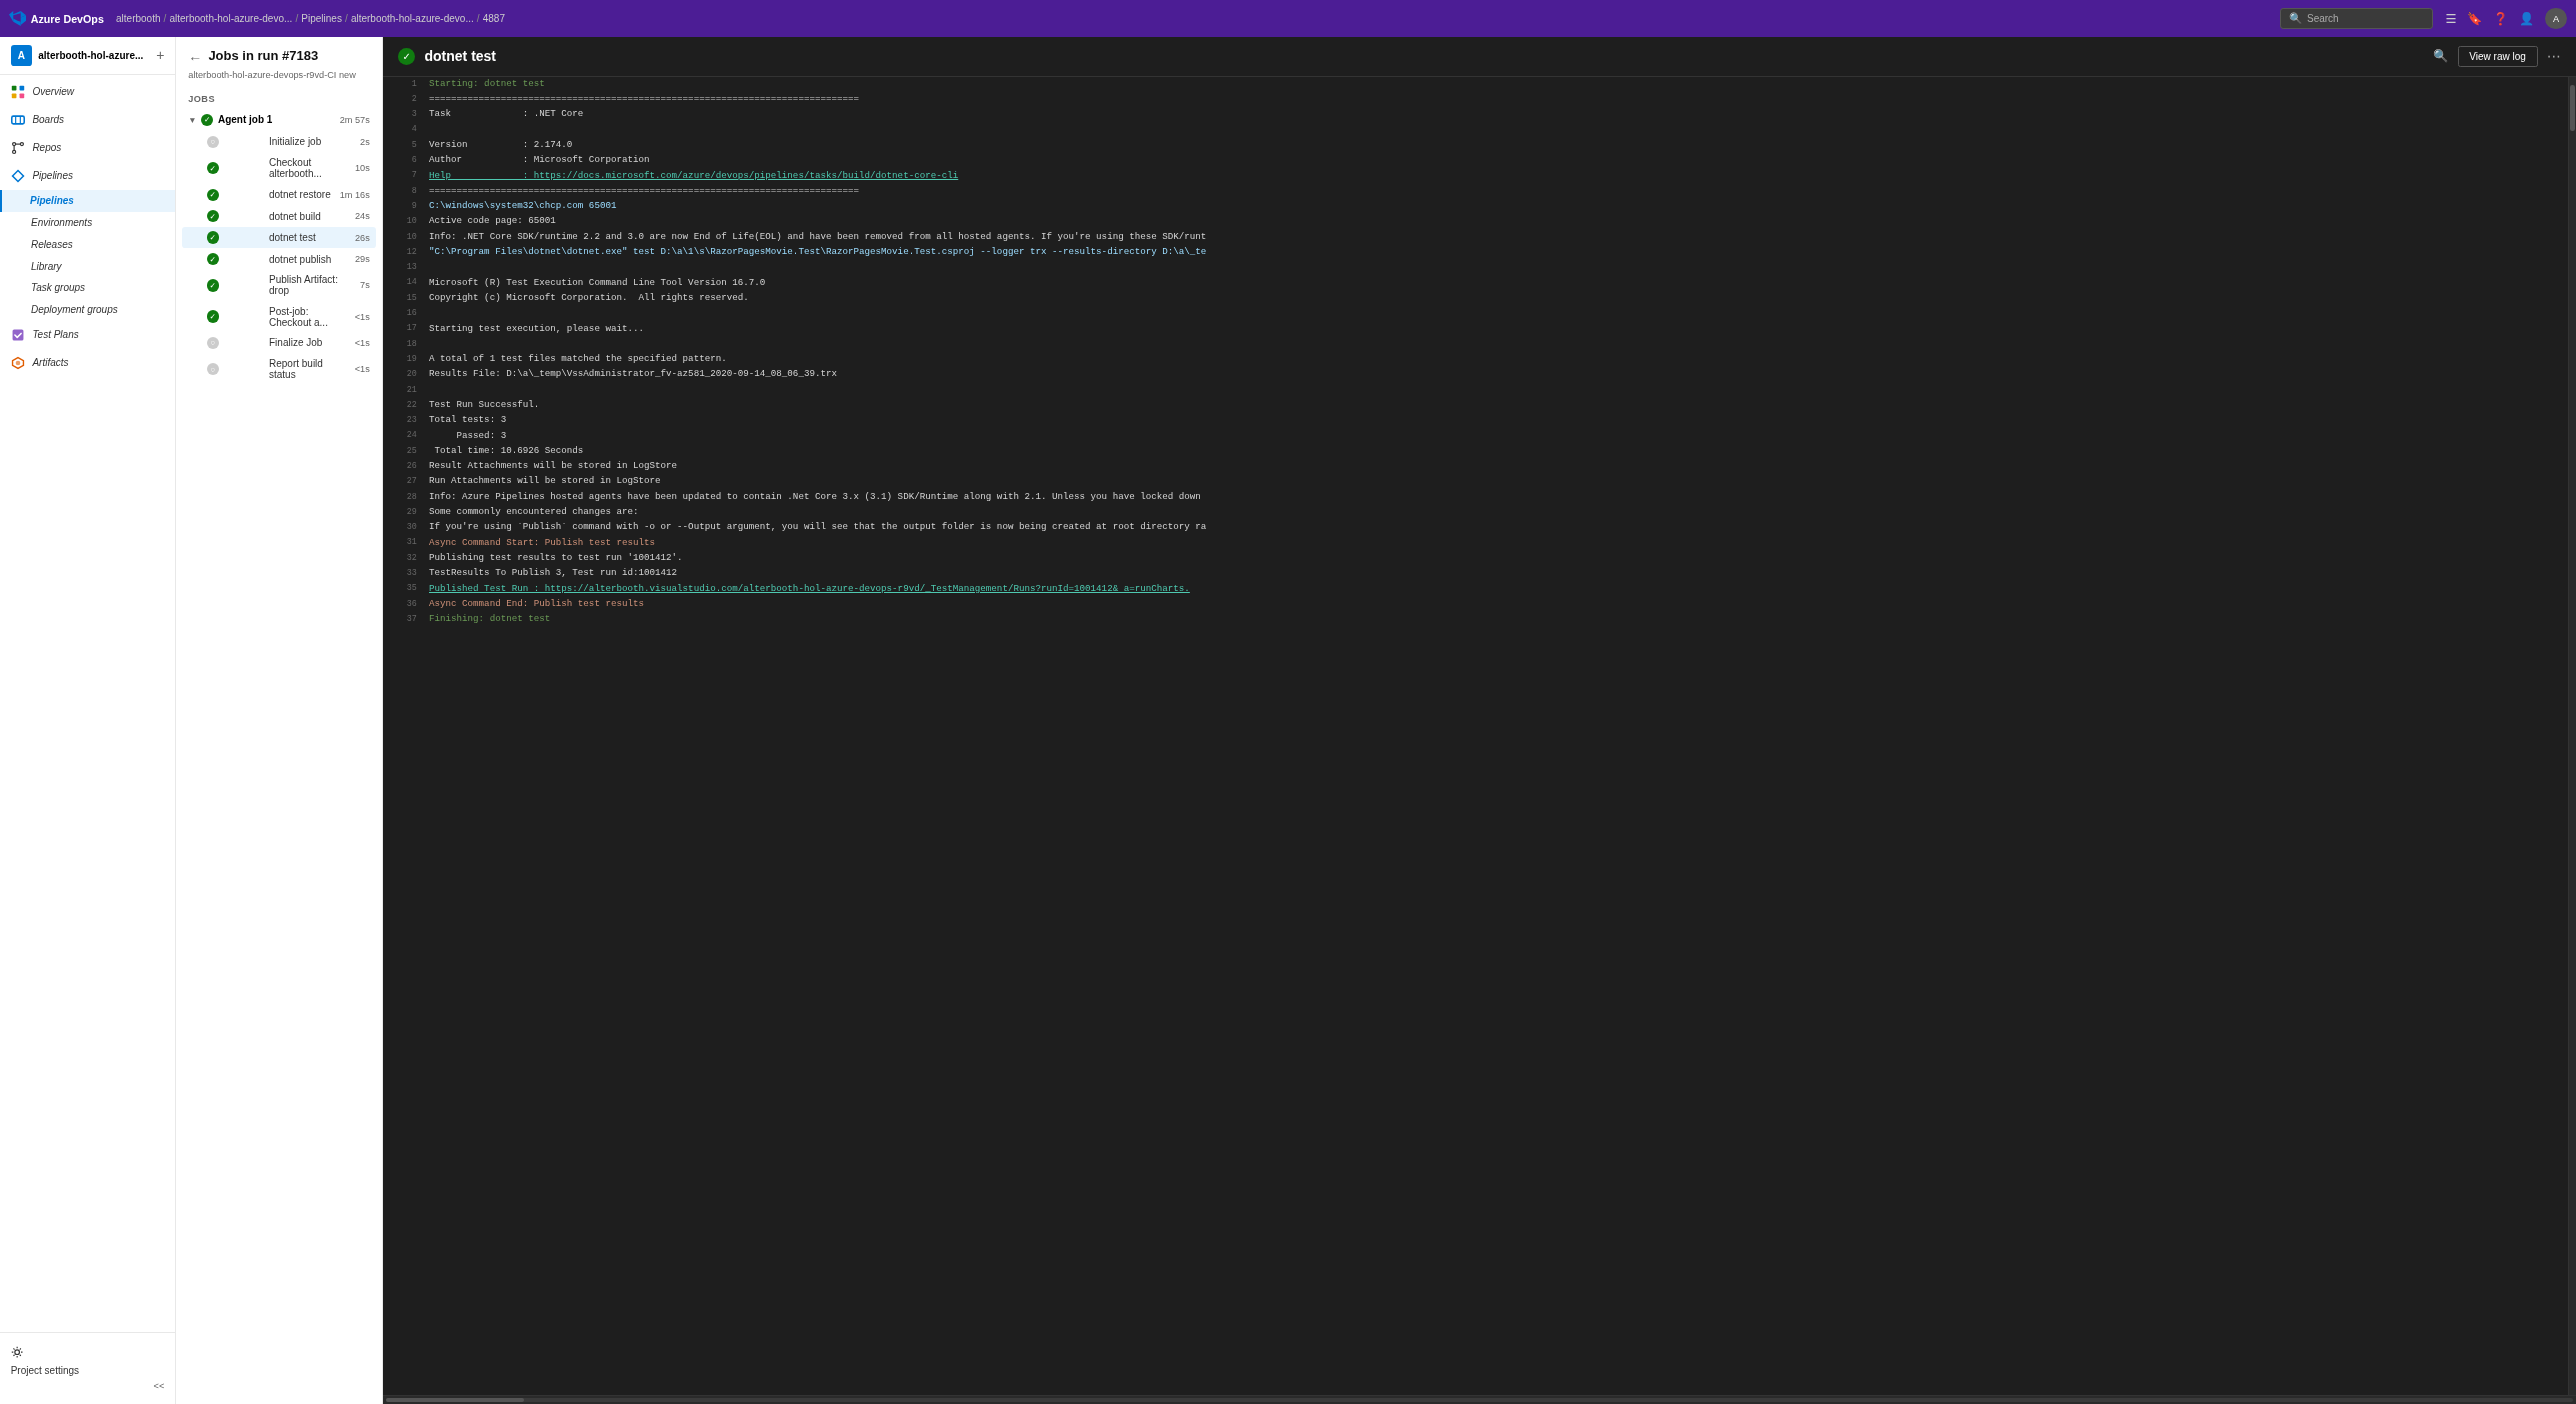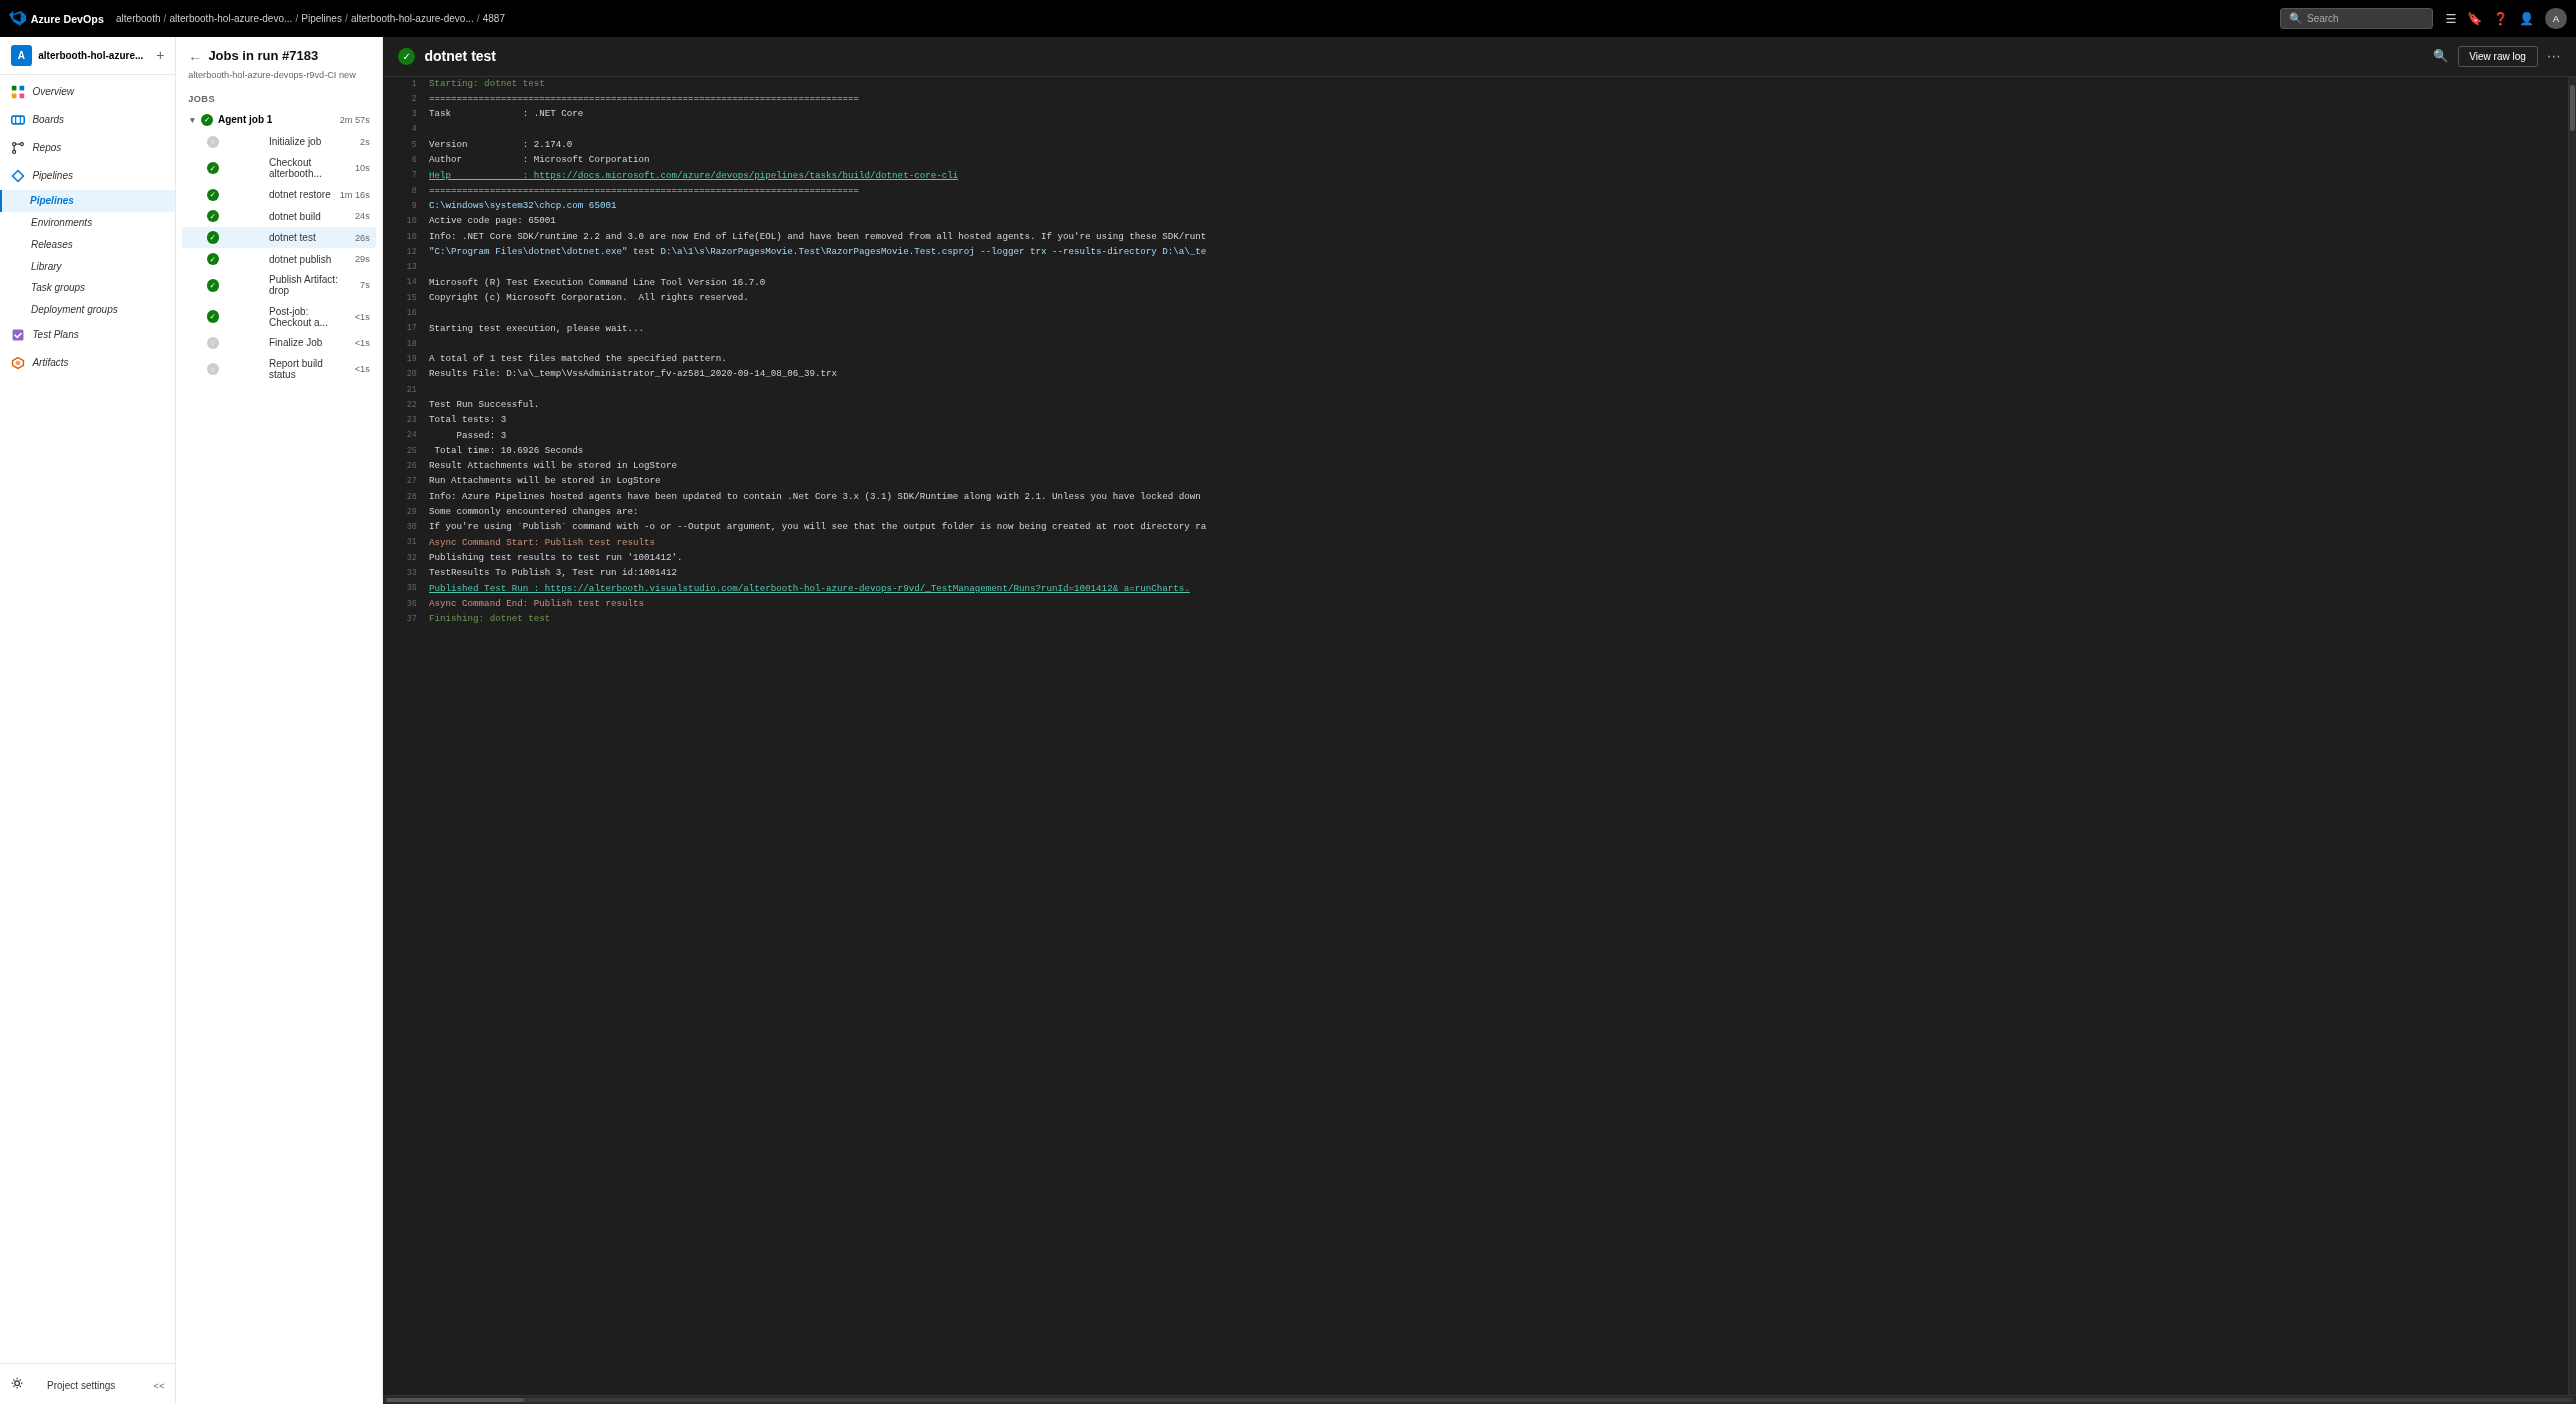--- a/index.html
+++ b/index.html
@@ -1,20 +1,20 @@
 <!DOCTYPE html>
 <html style="font-size:12.3px"><head>
   <meta charset="utf-8">
   <style>
     * { box-sizing: border-box; margin: 0; padding: 0; }
     body { font-family: -apple-system, BlinkMacSystemFont, 'Segoe UI', sans-serif; font-size: 10.7px; background: #fff; display: flex; flex-direction: column; height: 100vh; overflow: hidden; }
 
     
     .topnav {
-      display: flex; align-items: center; height: 37px; background: #000000; color: #fff; padding: 0 9.2px; gap: 6.1px; flex-shrink: 0; z-index: 100;
+      display: flex; align-items: center; height: 37px; background: #4c1d95; color: #fff; padding: 0 9.2px; gap: 6.1px; flex-shrink: 0; z-index: 100;
     }
     .topnav-logo { display: flex; align-items: center; gap: 4.6px; font-size: 10.7px; font-weight: 600; color: #fff; margin-right: 6.1px; }
     .topnav-logo svg { width: 17px; height: 17px; }
     .topnav-breadcrumb { display: flex; align-items: center; gap: 3.1px; font-size: 10px; color: #ccc; flex: 1; }
     .topnav-breadcrumb span { color: #ccc; }
     .topnav-breadcrumb .sep { color: #888; }
     .topnav-breadcrumb a { color: #ccc; text-decoration: none; }
     .topnav-search {
       display: flex; align-items: center; background: #3a3a3a; border: 0.8px solid #555; border-radius: 3.1px; padding: 3.1px 7.7px; gap: 4.6px; width: 153px;
     }
@@ -46,21 +46,21 @@
     .sidebar-item .label { flex: 1; }
     .sidebar-sub-item {
       display: flex; align-items: center; gap: 7.7px; padding: 5.4px 10.7px 5.4px 31px; cursor: pointer; color: #333; font-size: 10px;
     }
     .sidebar-sub-item.active { background: #e8f4fd; color: #0078d4; font-weight: 600; border-left: 2.3px solid #0078d4; padding-left: 28px; }
 
     .sidebar-footer {
       border-top: 0.8px solid #e8e8e8; padding: 6.1px 0;
     }
     .sidebar-footer-item {
-      display: flex; align-items: flex-end; gap: 24px; padding: 7px 10.7px; cursor: pointer; color: #333; font-size: 10px;
+      display: flex; align-items: flex-start; gap: 5px; padding: 7px 10.7px; cursor: pointer; color: #333; font-size: 10px; flex-direction: column;
     }
     .sidebar-collapse-btn { margin-left: auto; color: #666; font-size: 9.2px; }
 
     
     .middle-panel {
       width: 207px; background: #fff; border-right: 0.8px solid #e8e8e8; display: flex; flex-direction: column; flex-shrink: 0; overflow-y: auto;
     }
     .middle-header {
       padding: 10.7px 12.3px 6.1px; display: flex; align-items: center; gap: 6.1px;
     }

